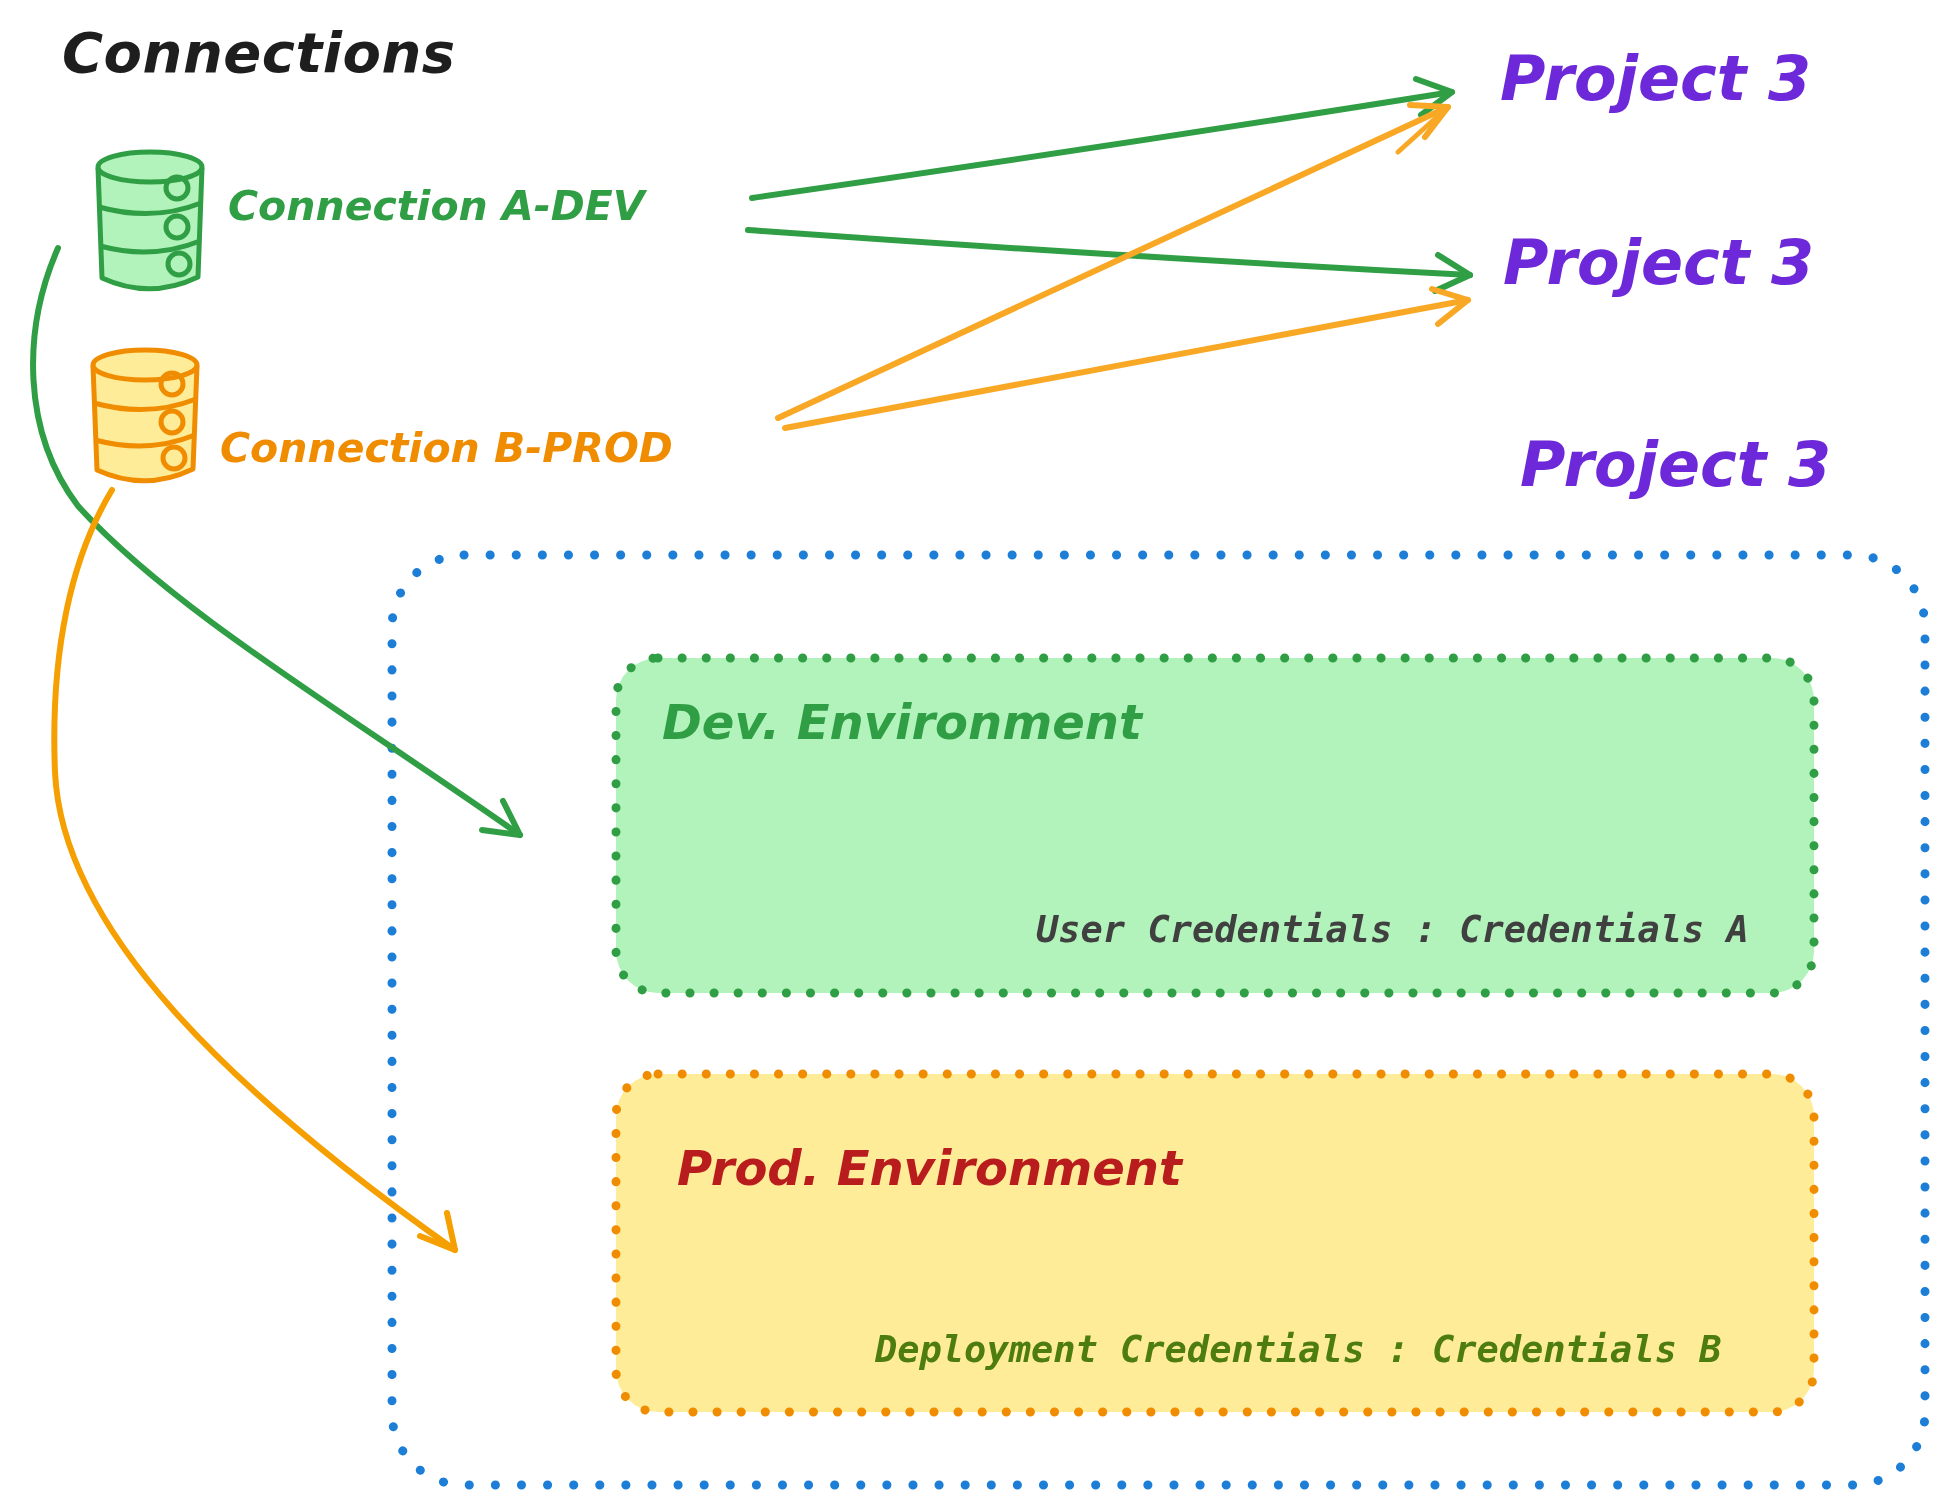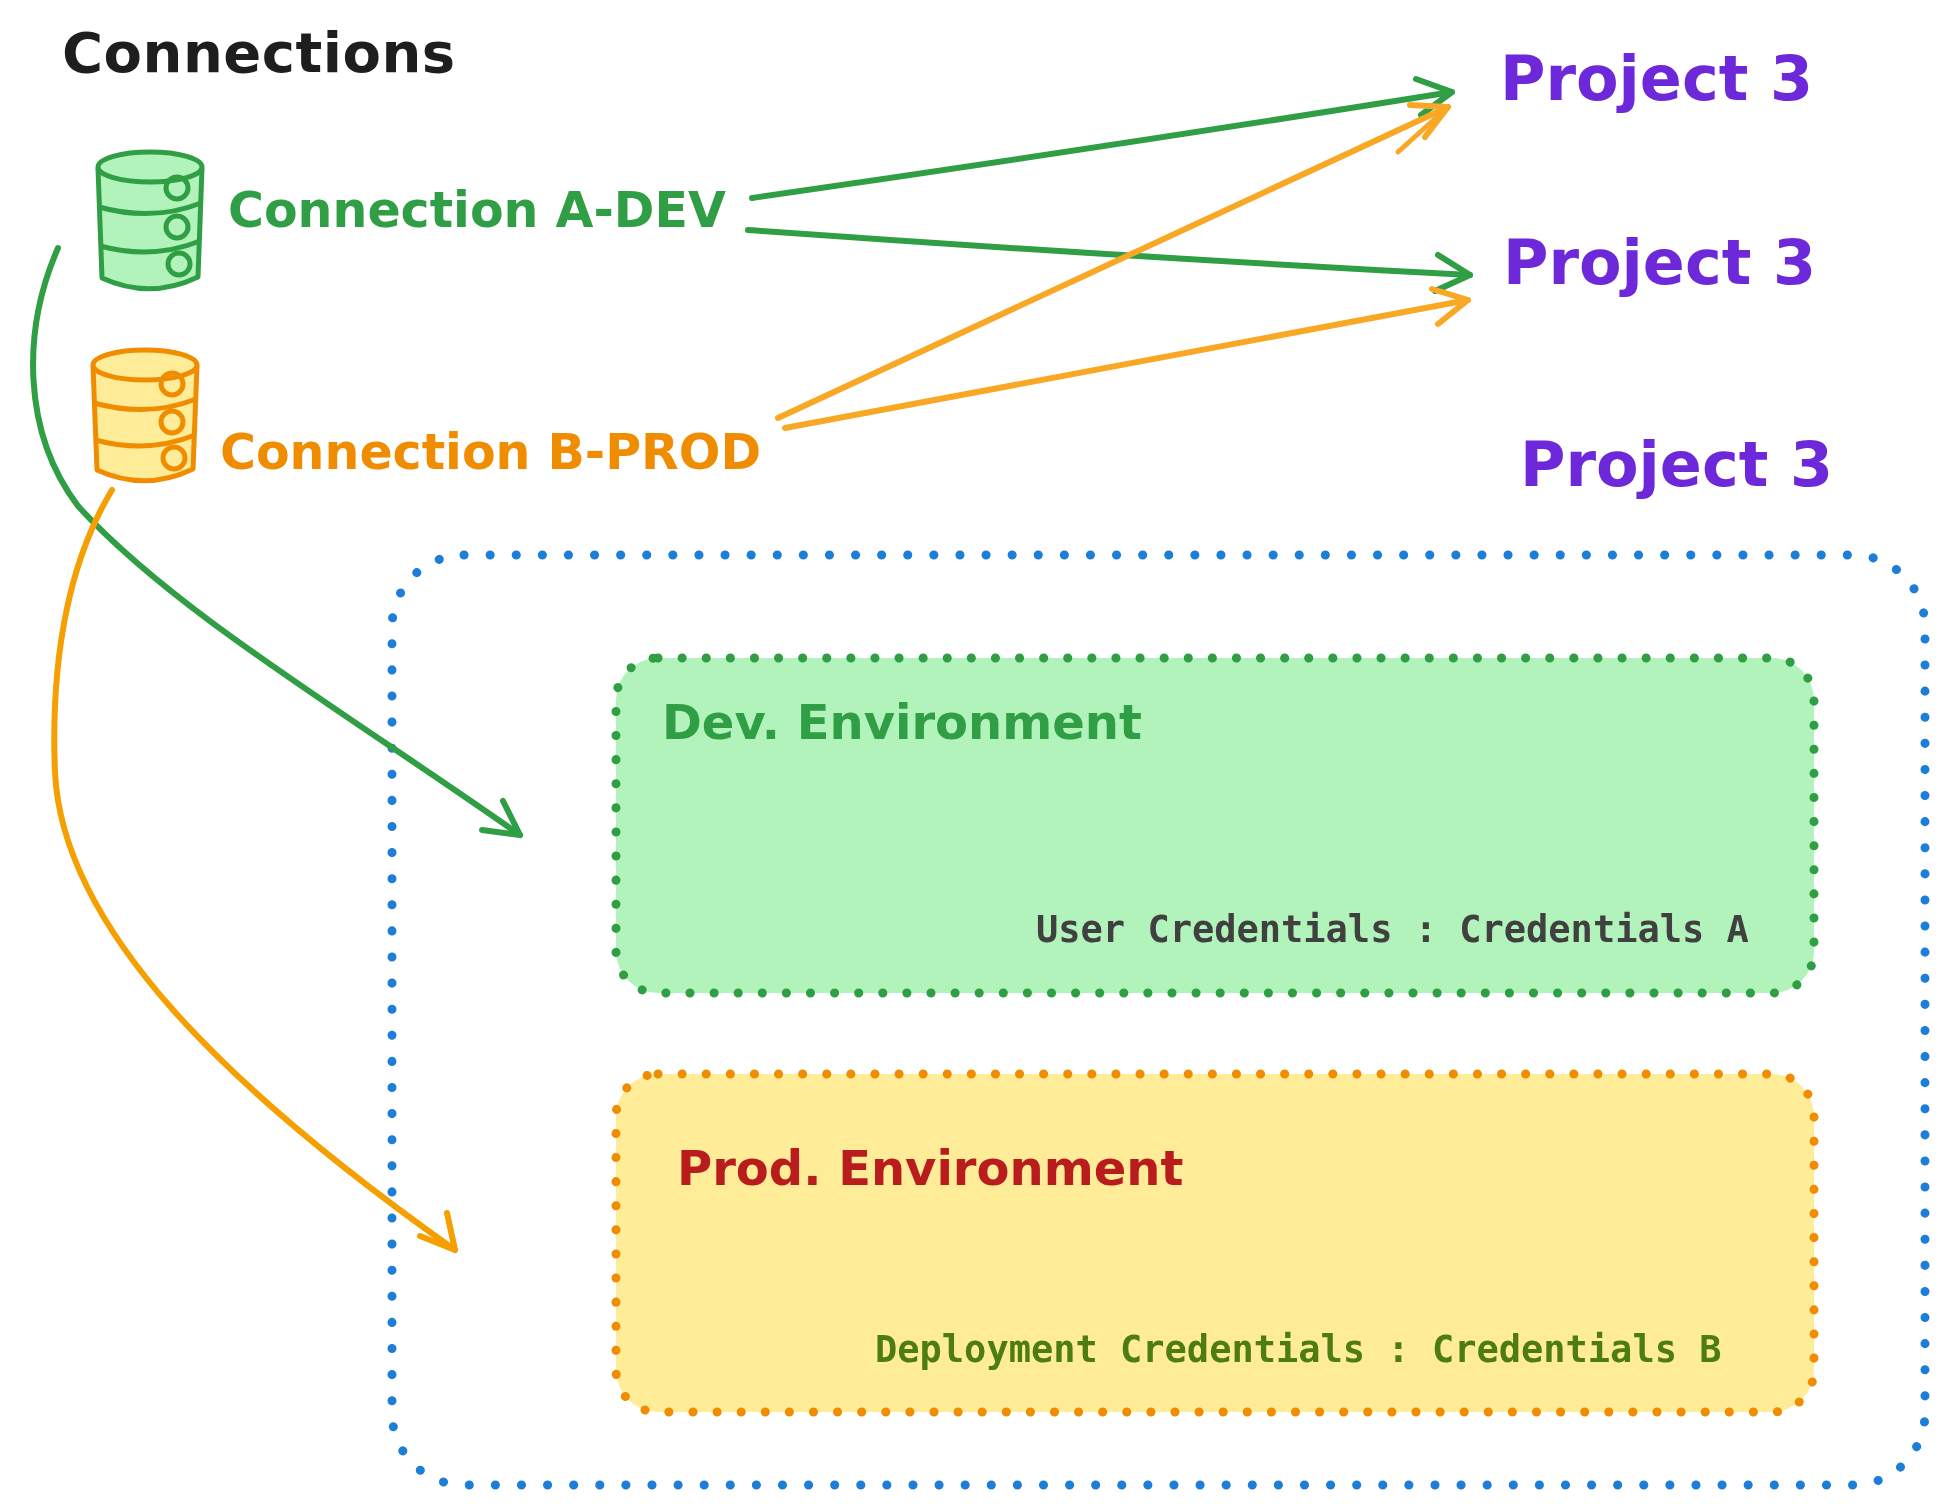--- a/index.html
+++ b/index.html
@@ -4,23 +4,23 @@
 <style>
   html,body{margin:0;padding:0;}
   body{
     width:1948px;height:1506px;
     background:#ffffff;
     position:relative;
     overflow:hidden;
     font-family:"DejaVu Sans", sans-serif;
   }
   #scene-svg{position:absolute;left:0;top:0;}
-  .txt{position:absolute;white-space:nowrap;font-weight:700;}
+  .txt{position:absolute;white-space:nowrap;font-weight:700;font-style:italic;}
   .page-title{left:62px;top:20px;font-size:56px;letter-spacing:.5px;color:#1e1e1e;}
-  .conn-label{font-size:49px;}
+  .conn-label{font-size:41px;}
   .conn-a{left:228px;top:182px;color:#2f9e44;}
   .conn-b{left:220px;top:390px;color:#f08c00;margin-top:34px;}
   .project-label{font-size:62px;color:#6d28d9;}
   .project-3{left:1500px;top:42px;}
   .project-2{left:1503px;top:226px;}
   .project-1{left:1520px;top:428px;}
   .env-title{font-size:48px;text-align:right;}
   .dev-title{left:662px;top:694px;color:#2f9e44;}
   .prod-title{left:677px;top:1140px;color:#b91c1c;}
   .cred{font-family:"DejaVu Sans Mono", monospace;font-size:37px;font-weight:700;}

